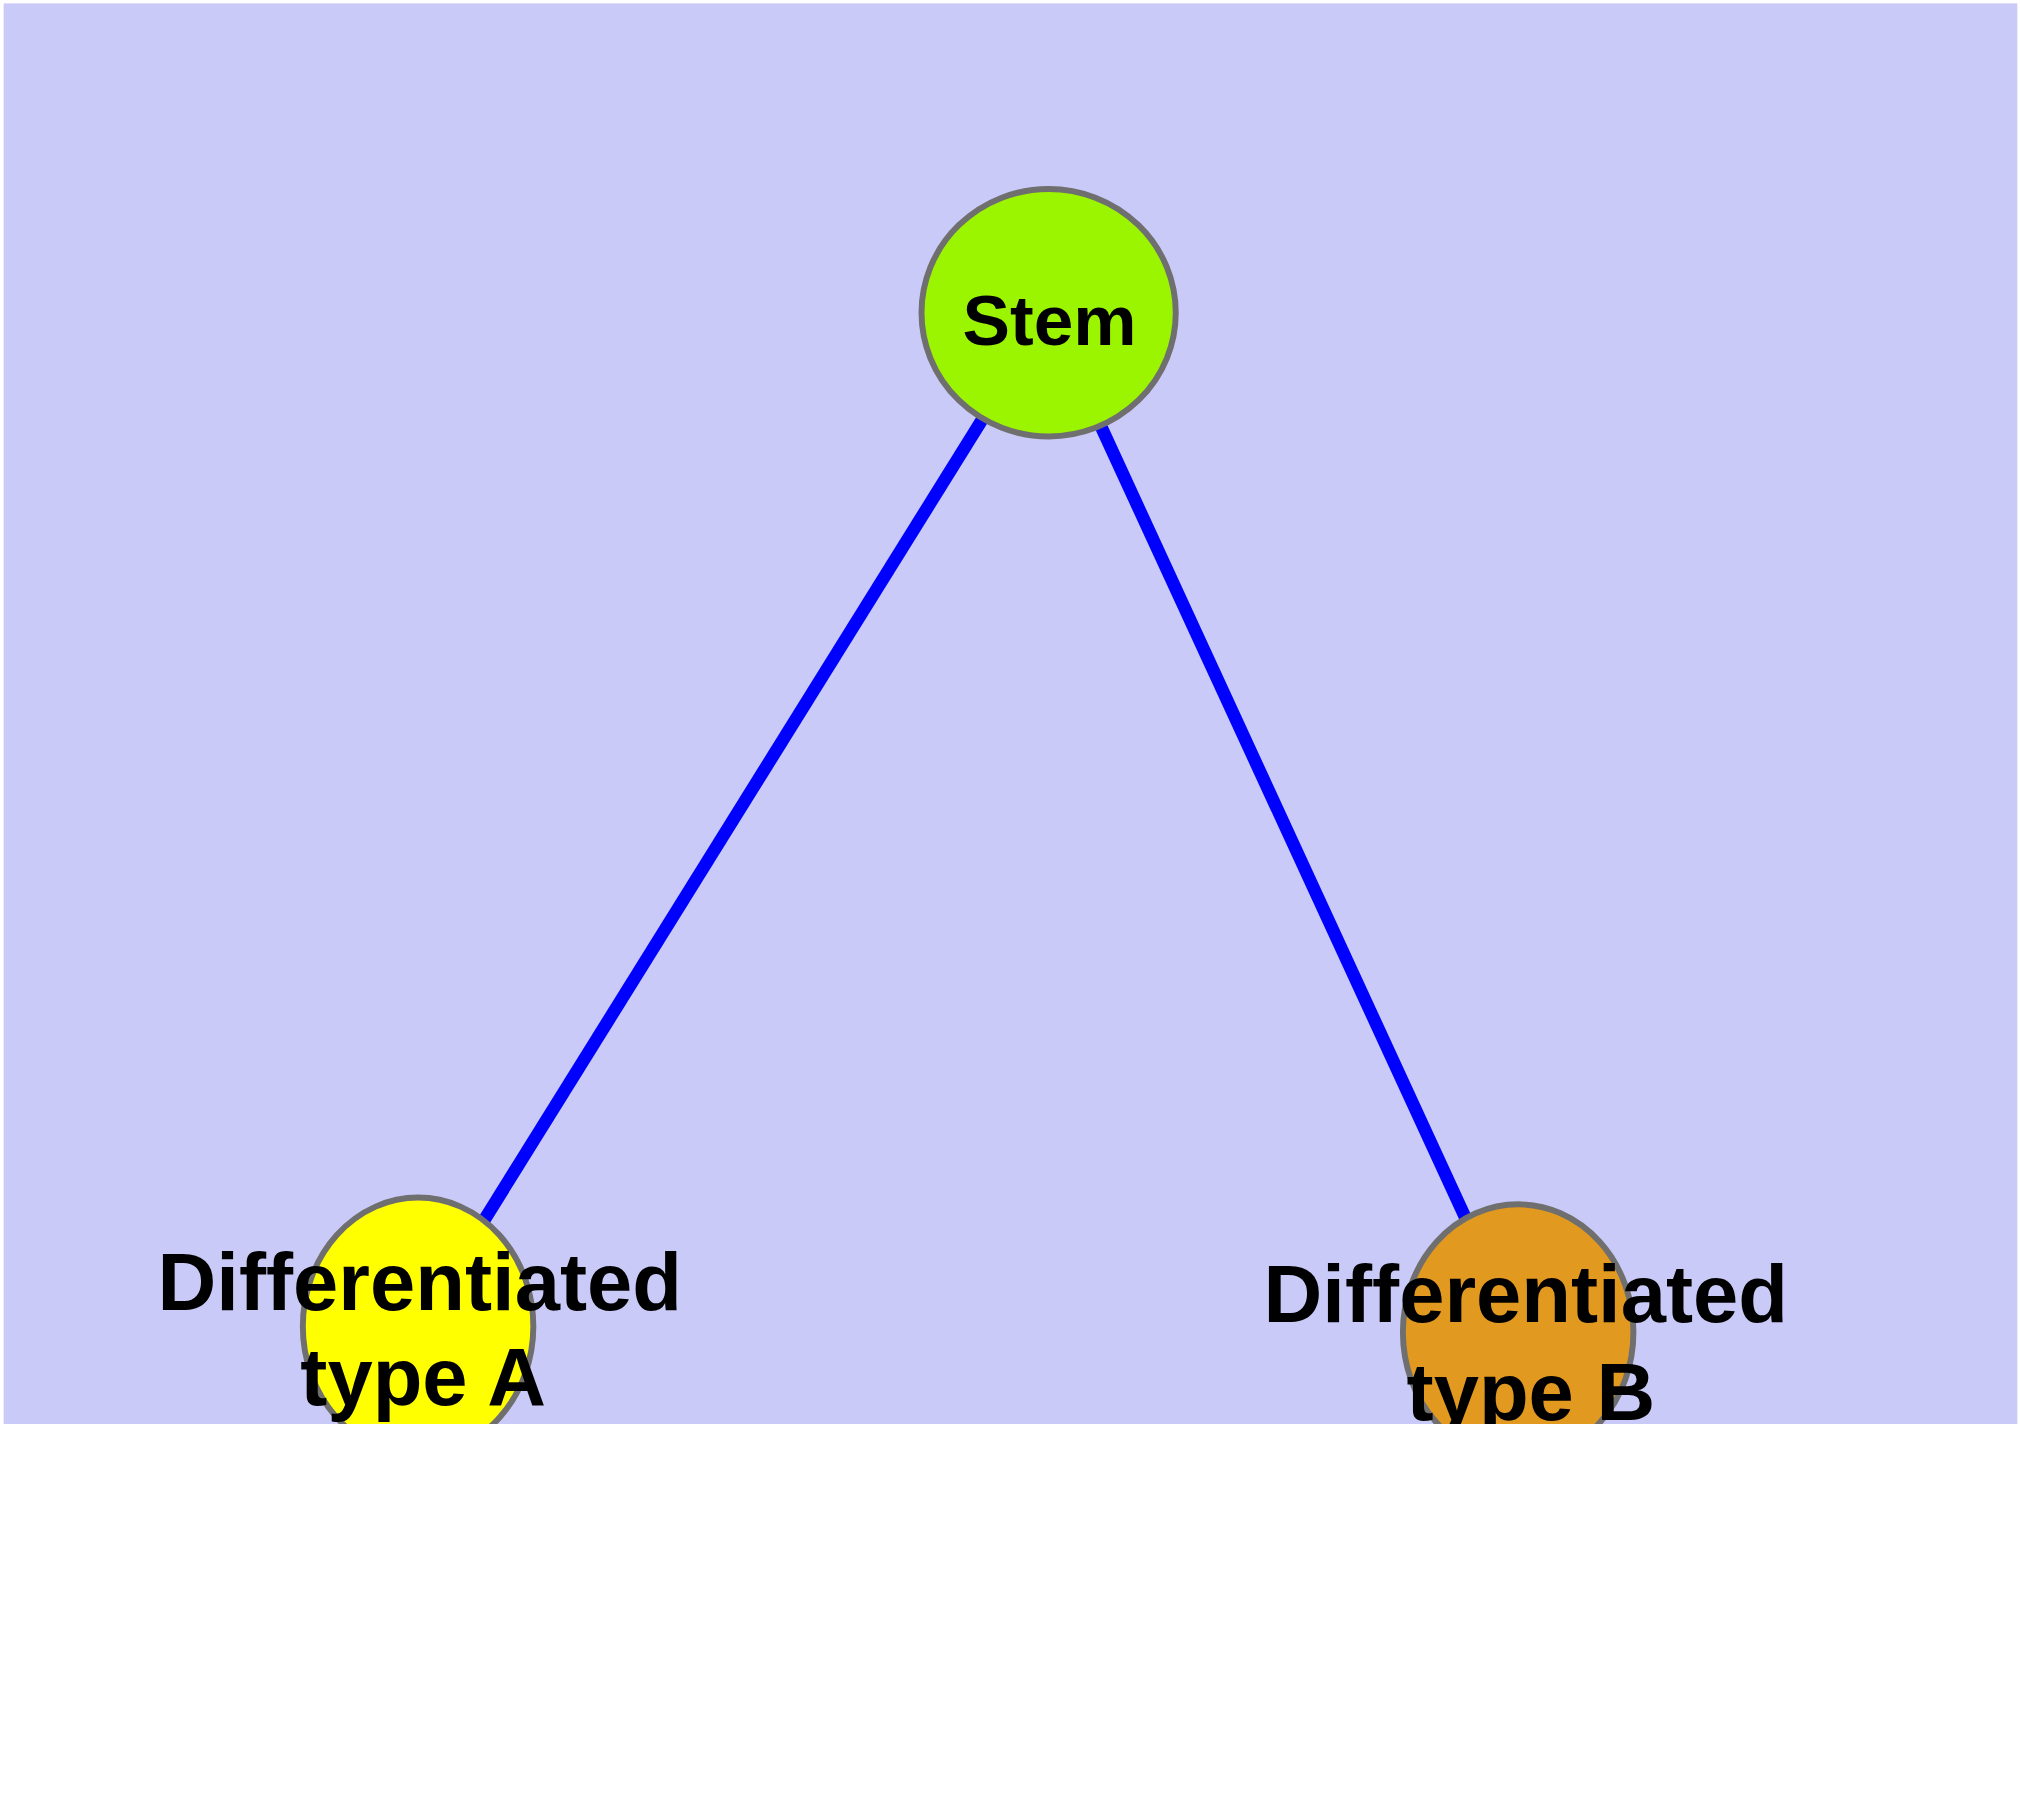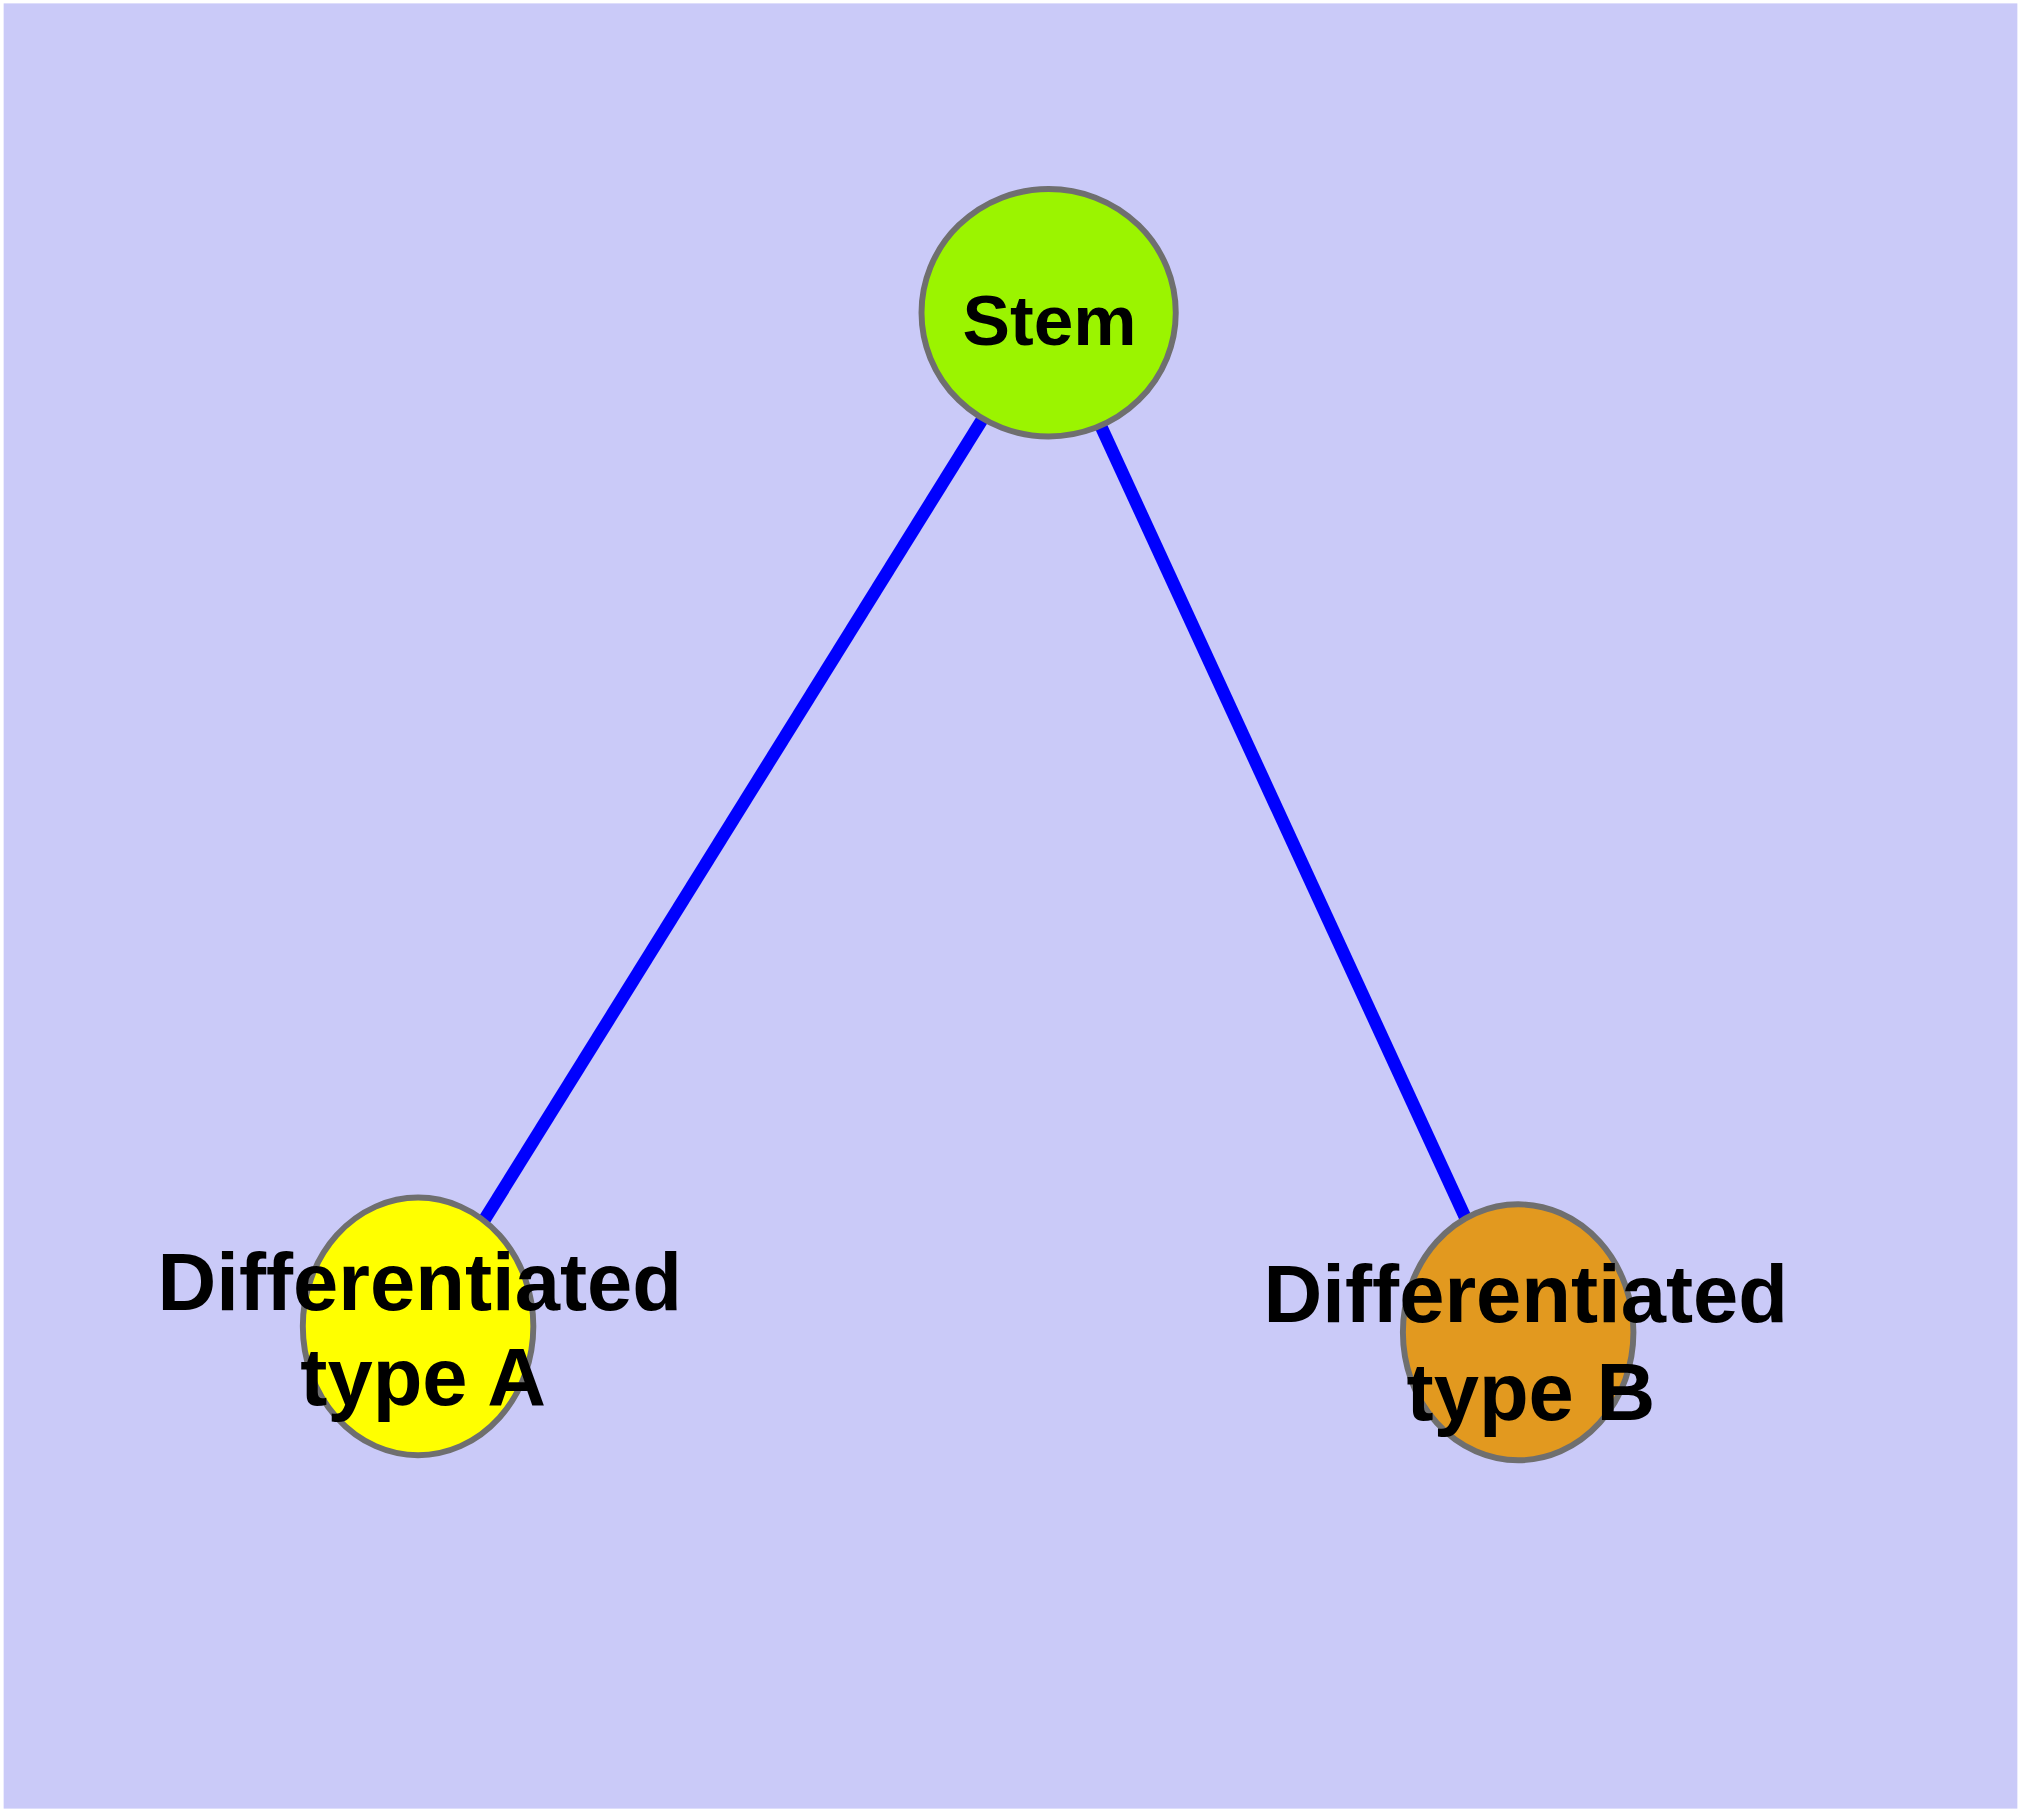--- a/index.html
+++ b/index.html
@@ -3,21 +3,21 @@
 <meta charset="utf-8">
 <style>
   html, body {
     margin: 0;
     padding: 0;
     background: #ffffff;
     font-family: "Liberation Sans", sans-serif;
   }
   .diagram-wrap {
     width: 2021px;
-    height: 1812px;
+    height: 1424px;
     position: relative;
   }
   svg { display: block; }
   .node-outline {
     stroke-width: 7px;
   }
   .graph-edge {
     stroke-width: 15px;
     stroke-linecap: butt;
   }

